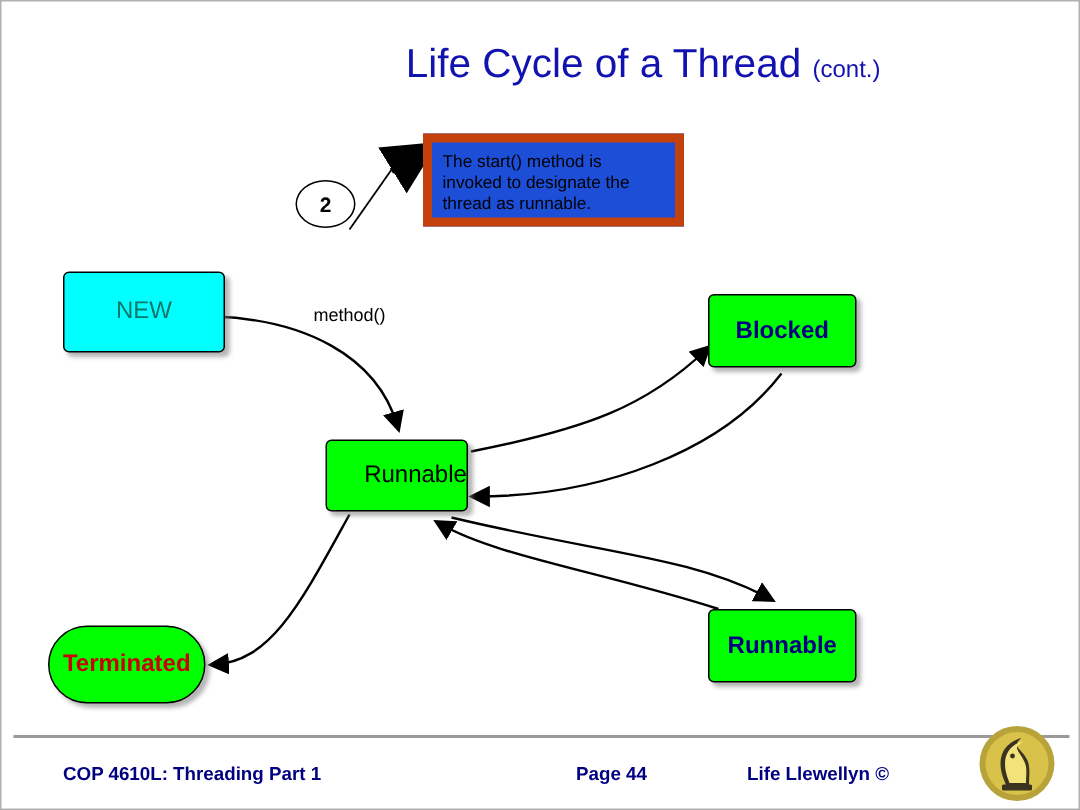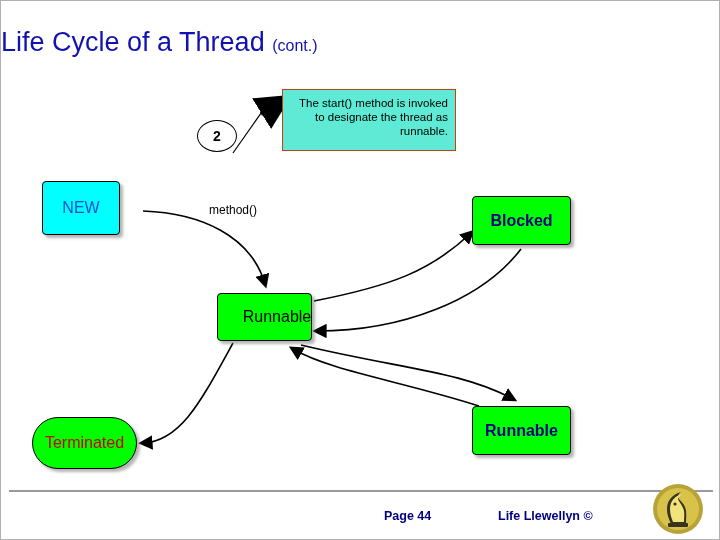--- a/index.html
+++ b/index.html
@@ -20,46 +20,45 @@
     background: #ffffff;
     box-sizing: border-box;
     border: 1px solid #b0b0b0;
   }
   
   #title {
     position: absolute;
     left: 0;
     top: 26px;
     width: 586px;
-    text-align: left;
+    text-align: right;
     color: #1212b0;
     font-size: 27px;
     white-space: nowrap;
   }
   #title .main {
     font-size: 27px;
   }
   #title .cont {
     font-size: 16px;
   }
   
   #callout {
     position: absolute;
     left: 281px;
     top: 88px;
     width: 174px;
     height: 62px;
-    border: 1px solid #c2410c;
-    background: #5eead4;
+    border: 6px solid #c2410c;
+    background: #1d4ed8;
     box-sizing: border-box;
     padding: 6px 7px 0 7px;
     font-size: 11.5px;
     line-height: 14px;
     color: #000000;
-    text-align: right;
   }
   
   #bubble {
     position: absolute;
     left: 196px;
     top: 119px;
     width: 40px;
     height: 32px;
     border: 1px solid #000000;
     border-radius: 50%;
@@ -79,24 +78,24 @@
     display: flex;
     align-items: center;
     justify-content: center;
     font-size: 16px;
     border: 1px solid #000000;
     border-radius: 4px;
   }
   #box-new {
     left: 41px;
     top: 180px;
-    width: 78px;
+    width: 108px;
     height: 54px;
     background: #00ffff;
-    color: #1d4ed8;
+    color: #0f766e;
     box-shadow: 3px 3px 3px rgba(120,120,120,0.55);
   }
   #box-blocked {
     left: 471px;
     top: 195px;
     width: 99px;
     height: 49px;
     background: #00ff00;
     color: #000080;
     font-weight: bold;
@@ -122,21 +121,21 @@
     font-weight: bold;
     box-shadow: 3px 3px 3px rgba(120,120,120,0.55);
   }
   #box-terminated {
     left: 31px;
     top: 416px;
     width: 105px;
     height: 52px;
     background: #00ff00;
     color: #cc0000;
-    font-weight: normal;
+    font-weight: bold;
     box-shadow: 3px 3px 3px rgba(120,120,120,0.55);
     border-radius: 26px;
   }
   
   #label-start {
     position: absolute;
     left: 208px;
     top: 202px;
     font-size: 12px;
     color: #000000;
@@ -236,20 +235,21 @@
     <span>Runnable</span>
   </div>
 
   <div class="state-box" id="box-terminated">
     <span>Terminated</span>
   </div>
 
   <div id="label-start">method()</div>
 
   <div id="footer-rule"></div>
+  <div class="footer-text" id="footer-left">COP 4610L: Threading Part 1</div>
   <div class="footer-text" id="footer-center">Page 44</div>
   <div class="footer-text" id="footer-right">Life Llewellyn ©</div>
 
   <svg id="logo" viewBox="0 0 54 52">
     <circle cx="27" cy="26" r="25" fill="#b8a33a"></circle>
     <circle cx="27" cy="26" r="21" fill="#d9c24a"></circle>
     <path d="M30,9 C22,11 16,17 16,26 C16,33 19,38 20,41 L35,41 C35,34 36,29 34,24 C32,19 28,17 27,14 C27,11 29,10 30,9 Z" fill="#3a3320"></path>
     <path d="M31,11 C24,13 19,18 19,26 C19,32 21,36 22,39 L33,39 C33,33 34,29 32,25 C30,20 27,18 27,15 Z" fill="#f2e27a"></path>
     <circle cx="24" cy="21" r="1.6" fill="#3a3320"></circle>
     <rect x="17" y="40" width="20" height="4" rx="1" fill="#3a3320"></rect>

